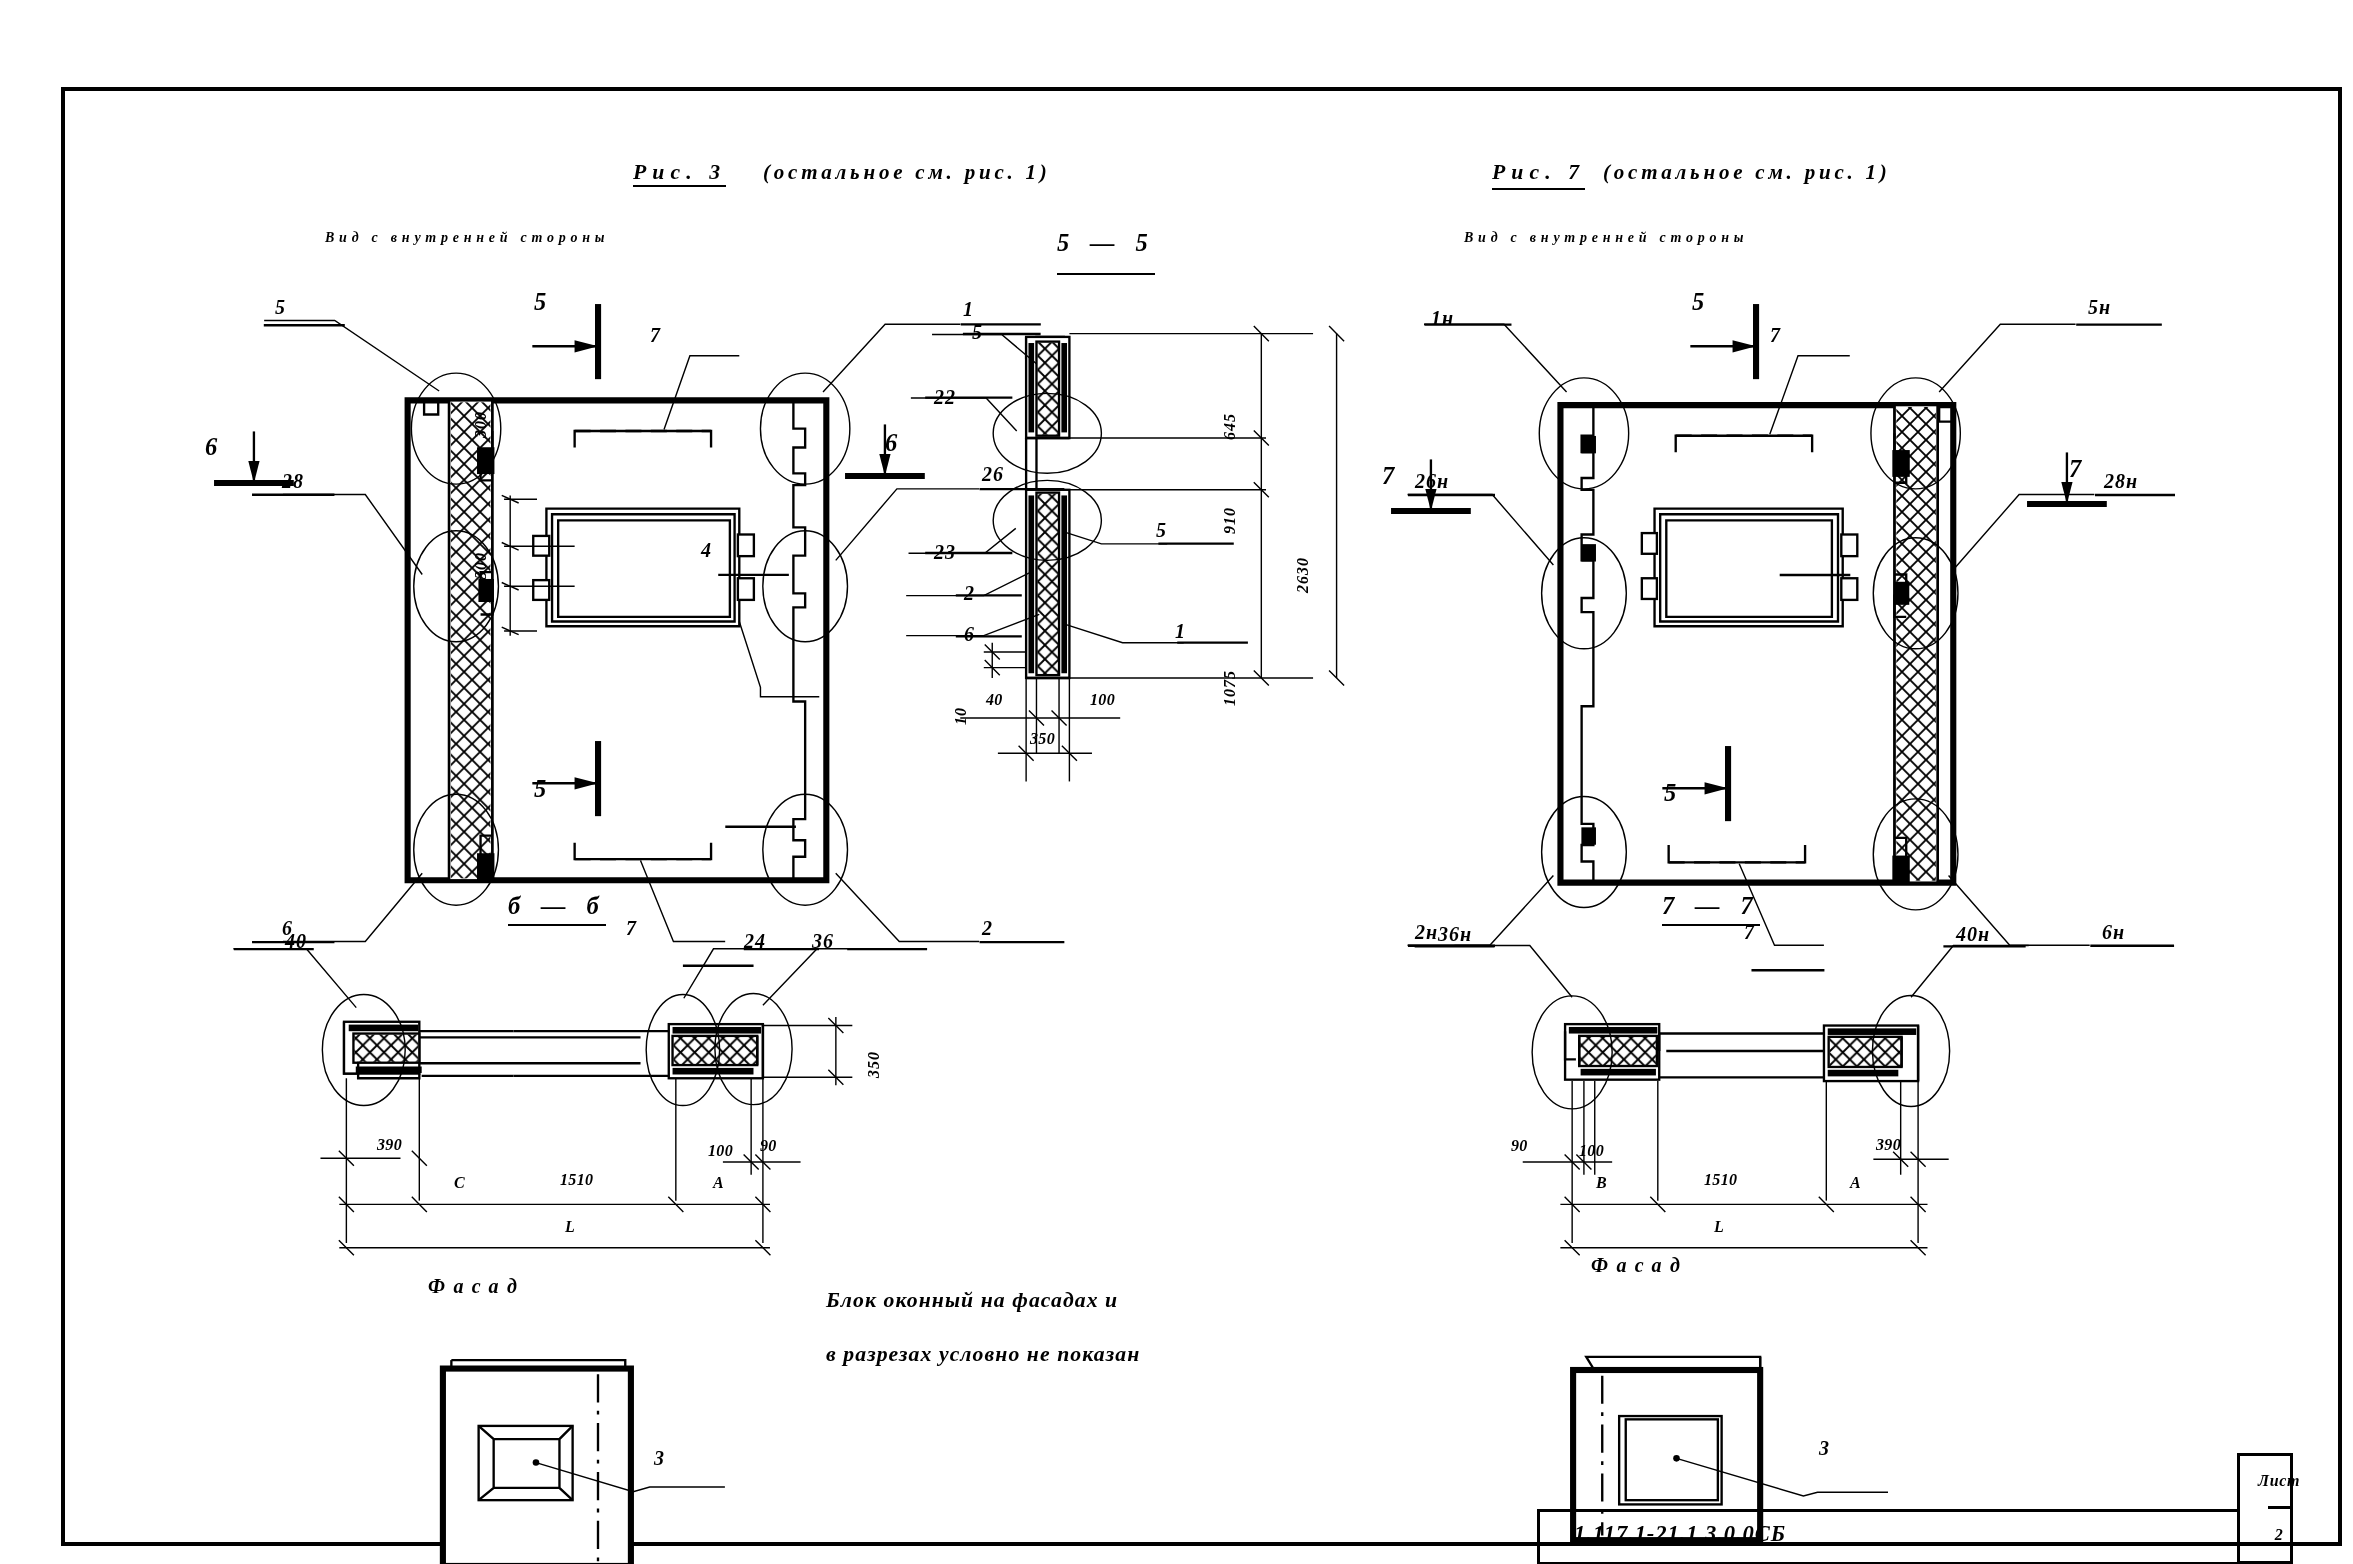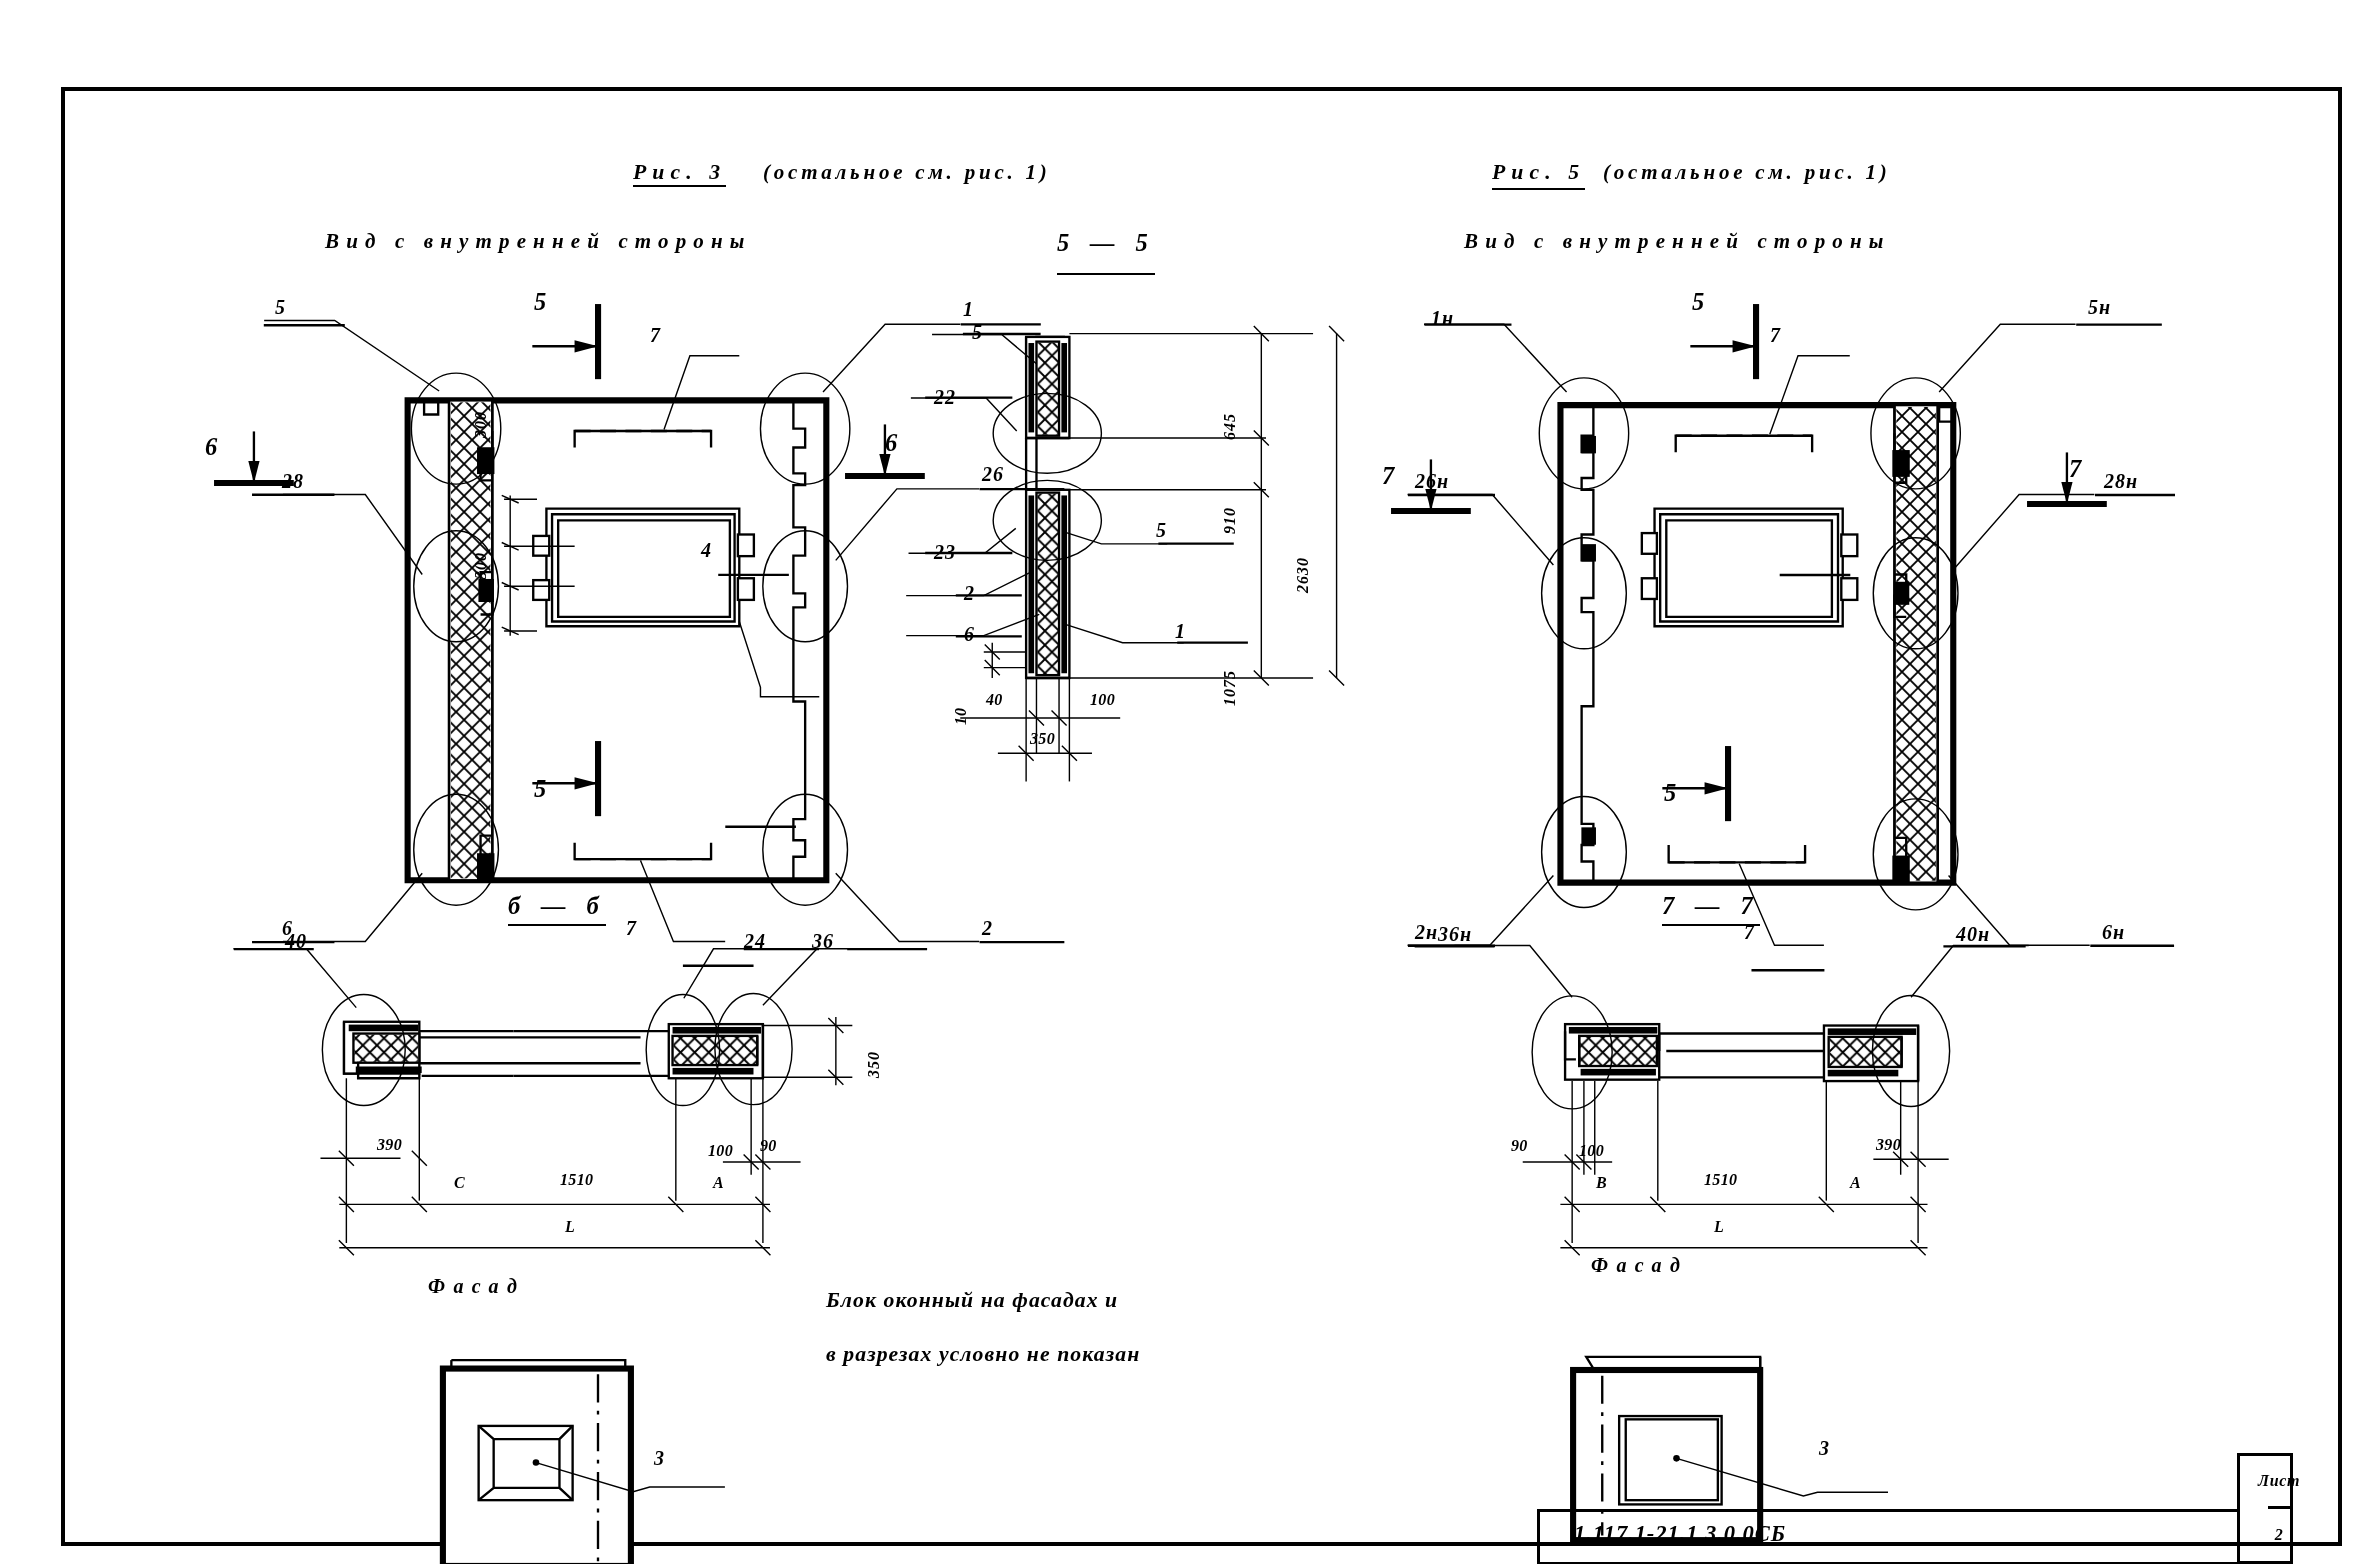--- a/index.html
+++ b/index.html
@@ -39,21 +39,21 @@
     font-family:"Liberation Serif", serif;
     color:#000;
     white-space:nowrap;
     font-style:italic;
     letter-spacing:0.06em;
     line-height:1;
   }
   .hdr{
     font-size:21.7px; font-weight:700; letter-spacing:0.28em;
   }
-  .sub{ font-size:21px; font-weight:700; letter-spacing:0.34em;}
+  .sub{ font-size:14px; font-weight:700; letter-spacing:0.34em;}
   .seclbl{ font-size:24.5px; font-weight:700; letter-spacing:0.30em;}
   .num{ font-size:20px; font-weight:700; letter-spacing:0.05em;}
   .dim{ font-size:16px; font-weight:700; letter-spacing:0.02em;}
   .dimv{ font-size:16px; font-weight:700; transform-origin:left top;
          transform:rotate(-90deg);}
   .note{ font-size:21.7px; font-weight:700; letter-spacing:0.05em;}
   .facade{ font-size:20px; font-weight:700; letter-spacing:0.42em;}
   .tb{ font-size:22.6px; font-weight:700; letter-spacing:0.04em;}
   .tbsm{ font-size:16px; font-weight:700; letter-spacing:0.04em;}
 
@@ -315,21 +315,21 @@
   <div class="t dimv" style="left:1222px; top:440px;">645</div>
   <div class="t dimv" style="left:1222px; top:534px;">910</div>
   <div class="t dimv" style="left:1222px; top:706px;">1075</div>
   <div class="t dimv" style="left:1295px; top:593px;">2630</div>
   <div class="t dimv" style="left:953px; top:725px;">10</div>
   <div class="t dim" style="left:986px; top:692px;">40</div>
   <div class="t dim" style="left:1090px; top:692px;">100</div>
   <div class="t dim" style="left:1030px; top:731px;">350</div>
 
   <div class="t hdr" style="left:1492px; top:162px;">
-    <span style="border-bottom:2.8px solid #000; padding-bottom:3.8px;">Рис. 5</span>
+    <span style="border-bottom:2.8px solid #000; padding-bottom:3.8px;">Рис. 7</span>
   </div>
   <div class="t hdr" style="left:1603px; top:162px; font-weight:700; letter-spacing:0.18em; font-size:21px;">(остальное см. рис. 1)</div>
   <div class="t sub" style="left:1464px; top:231px;">Вид с внутренней стороны</div>
 
   <svg width="753" height="541" style="left:1398px; top:264px;" viewBox="0 0 1600 1150">
 
     <path class="ln xthick" d="M 345,300 L 1180,300 L 1180,1315 L 345,1315 Z"></path>
 
     <path class="ln med" d="M 415,300 L 415,365 L 390,365 L 390,400
                             L 415,400 L 415,455 L 390,455 L 390,480

